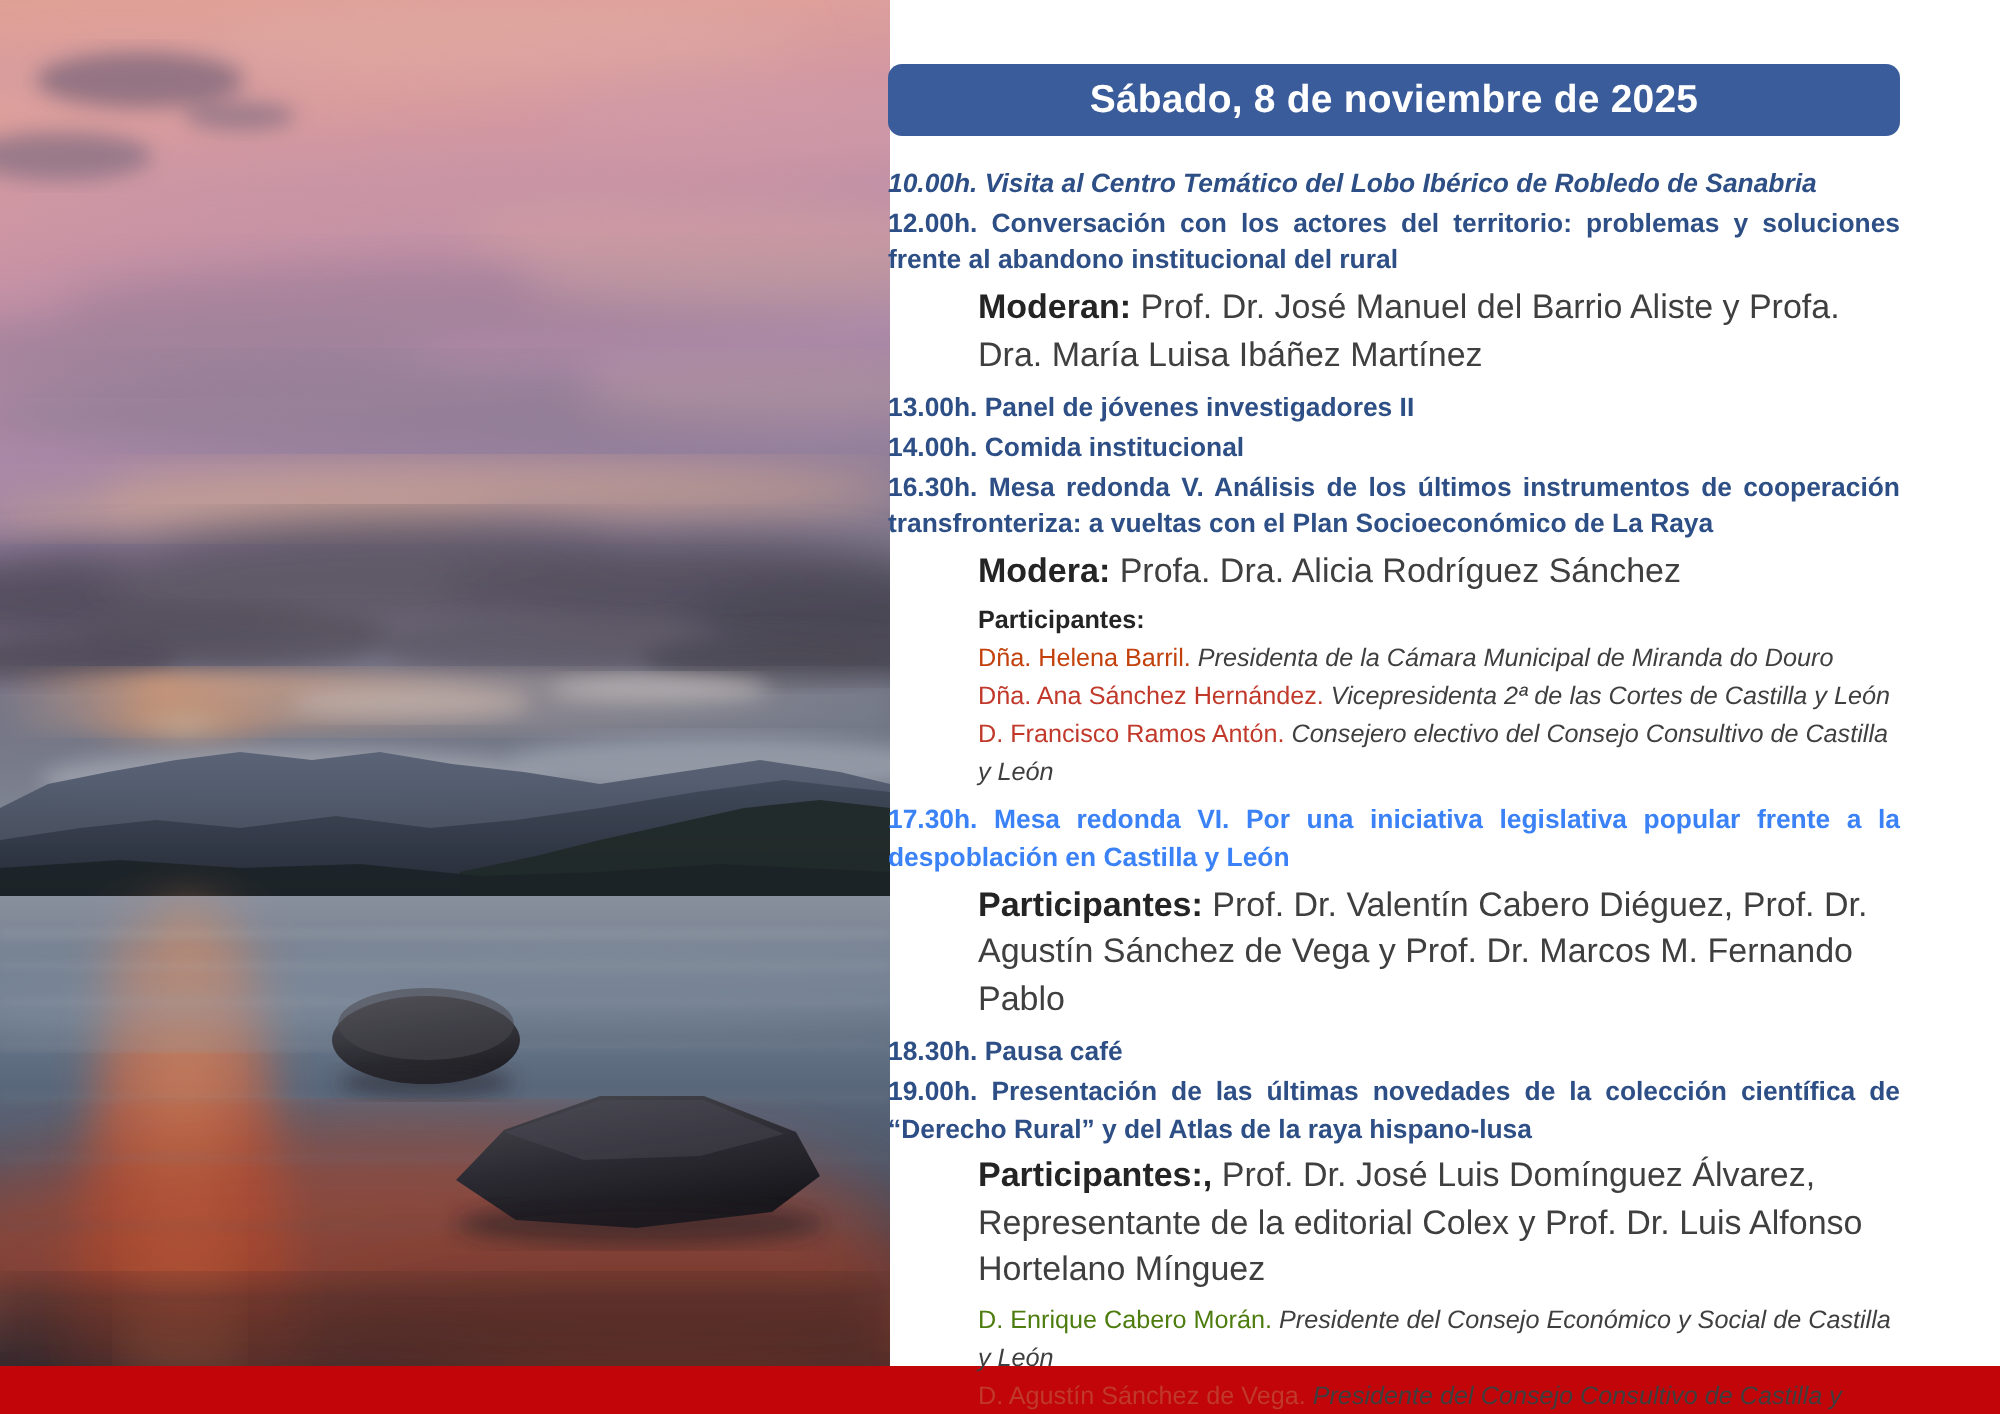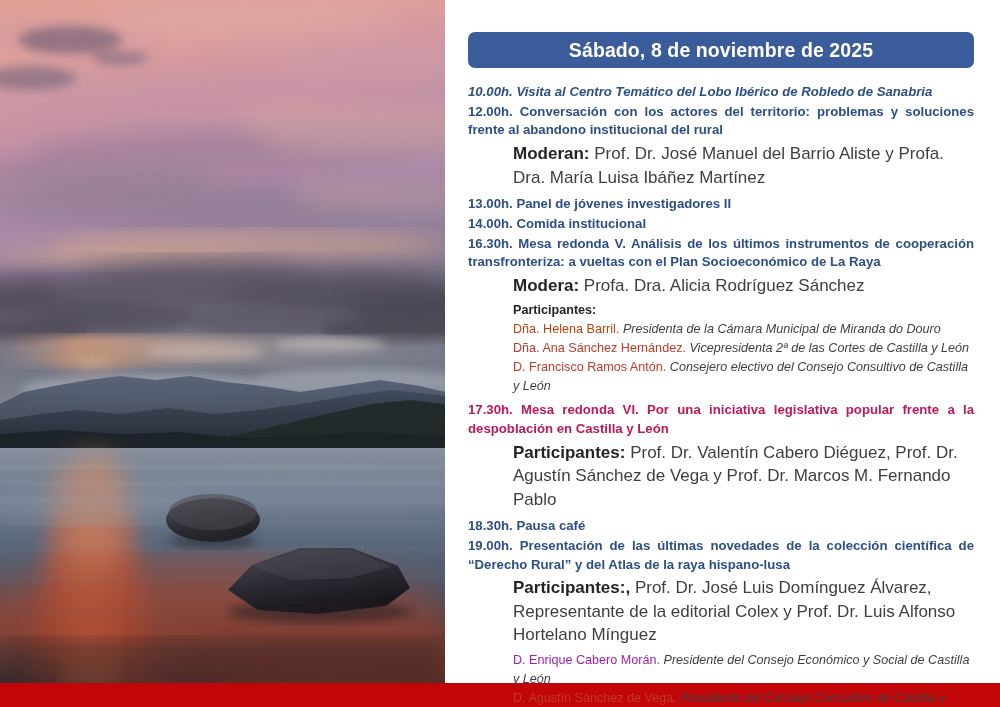--- a/index.html
+++ b/index.html
@@ -19,21 +19,21 @@
   }
   .photo svg{display:block;width:445px;height:683px;}
 
   
   .redbar{
     position:absolute;left:0;bottom:0;width:1000px;height:24px;
   }
 
   
   .content{
-    position:absolute;left:468px;top:0;width:506px;height:521px;
+    position:absolute;left:444px;top:0;width:506px;height:521px;
   }
   .daybanner{
     margin-top:32px;
     height:36px;
     border-radius:7px;
     display:flex;align-items:center;justify-content:center;
     color:#ffffff;
     font-weight:bold;
     font-size:19.5px;
     letter-spacing:.1px;
@@ -274,24 +274,24 @@
         <p class="head" style="color: rgb(45, 79, 134);">12.00h. Conversación con los actores del territorio: problemas y soluciones frente al abandono institucional del rural</p>
         <p class="sub"><b>Moderan:</b><span> Prof. Dr. José Manuel del Barrio Aliste y Profa. Dra. María Luisa Ibáñez Martínez</span></p>
         <p class="head gap" style="color: rgb(45, 79, 134);">13.00h. Panel de jóvenes investigadores II</p>
         <p class="head" style="color: rgb(45, 79, 134);">14.00h. Comida institucional</p>
         <p class="head" style="color: rgb(45, 79, 134);">16.30h. Mesa redonda V. Análisis de los últimos instrumentos de cooperación transfronteriza: a vueltas con el Plan Socioeconómico de La Raya</p>
         <p class="sub"><b>Modera:</b><span> Profa. Dra. Alicia Rodríguez Sánchez</span></p>
         <p class="plabel">Participantes:</p>
         <p class="person"><span class="nm" style="color: #c2410c;">Dña.  Helena Barril.</span><span class="rl"> Presidenta de la Cámara Municipal de Miranda do Douro</span></p>
         <p class="person"><span class="nm" style="color: rgb(192, 57, 43);">Dña. Ana Sánchez Hernández.</span><span class="rl"> Vicepresidenta 2ª de las Cortes de Castilla y León</span></p>
         <p class="person"><span class="nm" style="color: rgb(192, 57, 43);">D. Francisco Ramos Antón.</span><span class="rl"> Consejero electivo del Consejo Consultivo de Castilla y León</span></p>
-        <p class="head gap" style="color: #be185d;">17.30h. Mesa redonda VI. Por una iniciativa legislativa popular frente a la despoblación en Castilla y León</p>
+        <p class="head gap" style="color: #3b82f6;">17.30h. Mesa redonda VI. Por una iniciativa legislativa popular frente a la despoblación en Castilla y León</p>
         <p class="sub"><b>Participantes:</b><span> Prof. Dr. Valentín Cabero Diéguez, Prof. Dr. Agustín Sánchez de Vega y Prof. Dr. Marcos M. Fernando Pablo</span></p>
         <p class="head gap" style="color: rgb(45, 79, 134);">18.30h. Pausa café</p>
         <p class="head" style="color: rgb(45, 79, 134);">19.00h. Presentación de las últimas novedades de la colección científica de “Derecho Rural” y del Atlas de la raya hispano-lusa</p>
         <p class="sub"><b>Participantes:,</b><span> Prof. Dr. José Luis Domínguez Álvarez, Representante de la editorial Colex y Prof. Dr. Luis Alfonso Hortelano Mínguez</span></p>
-        <p class="person"><span class="nm" style="color: #a21caf; text-align: right;">D. Enrique Cabero Morán.</span><span class="rl"> Presidente del Consejo Económico y Social de Castilla y León</span></p>
+        <p class="person"><span class="nm" style="color: #4d7c0f; text-align: right;">D. Enrique Cabero Morán.</span><span class="rl"> Presidente del Consejo Económico y Social de Castilla y León</span></p>
         <p class="person"><span class="nm" style="color: rgb(192, 57, 43);">D. Agustín Sánchez de Vega.</span><span class="rl"> Presidente del Consejo Consultivo de Castilla y León</span></p>
         <p class="person"><span class="nm" style="color: rgb(192, 57, 43);">D. José Fernández Blanco.</span><span class="rl"> Alcalde de Puebla de Sanabria</span></p>
       </div>
 
   </div>
 </div>
 
 </body></html>

